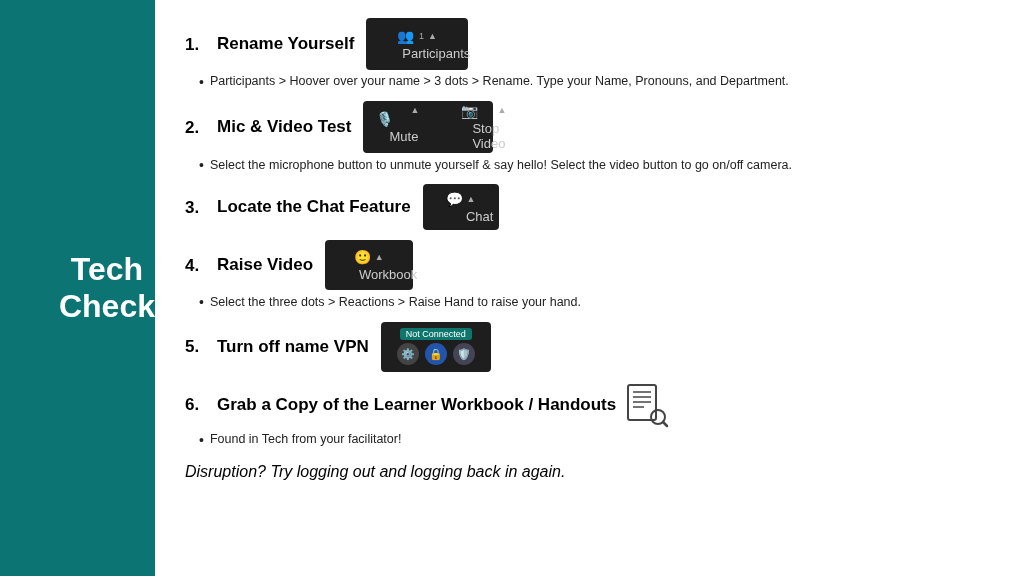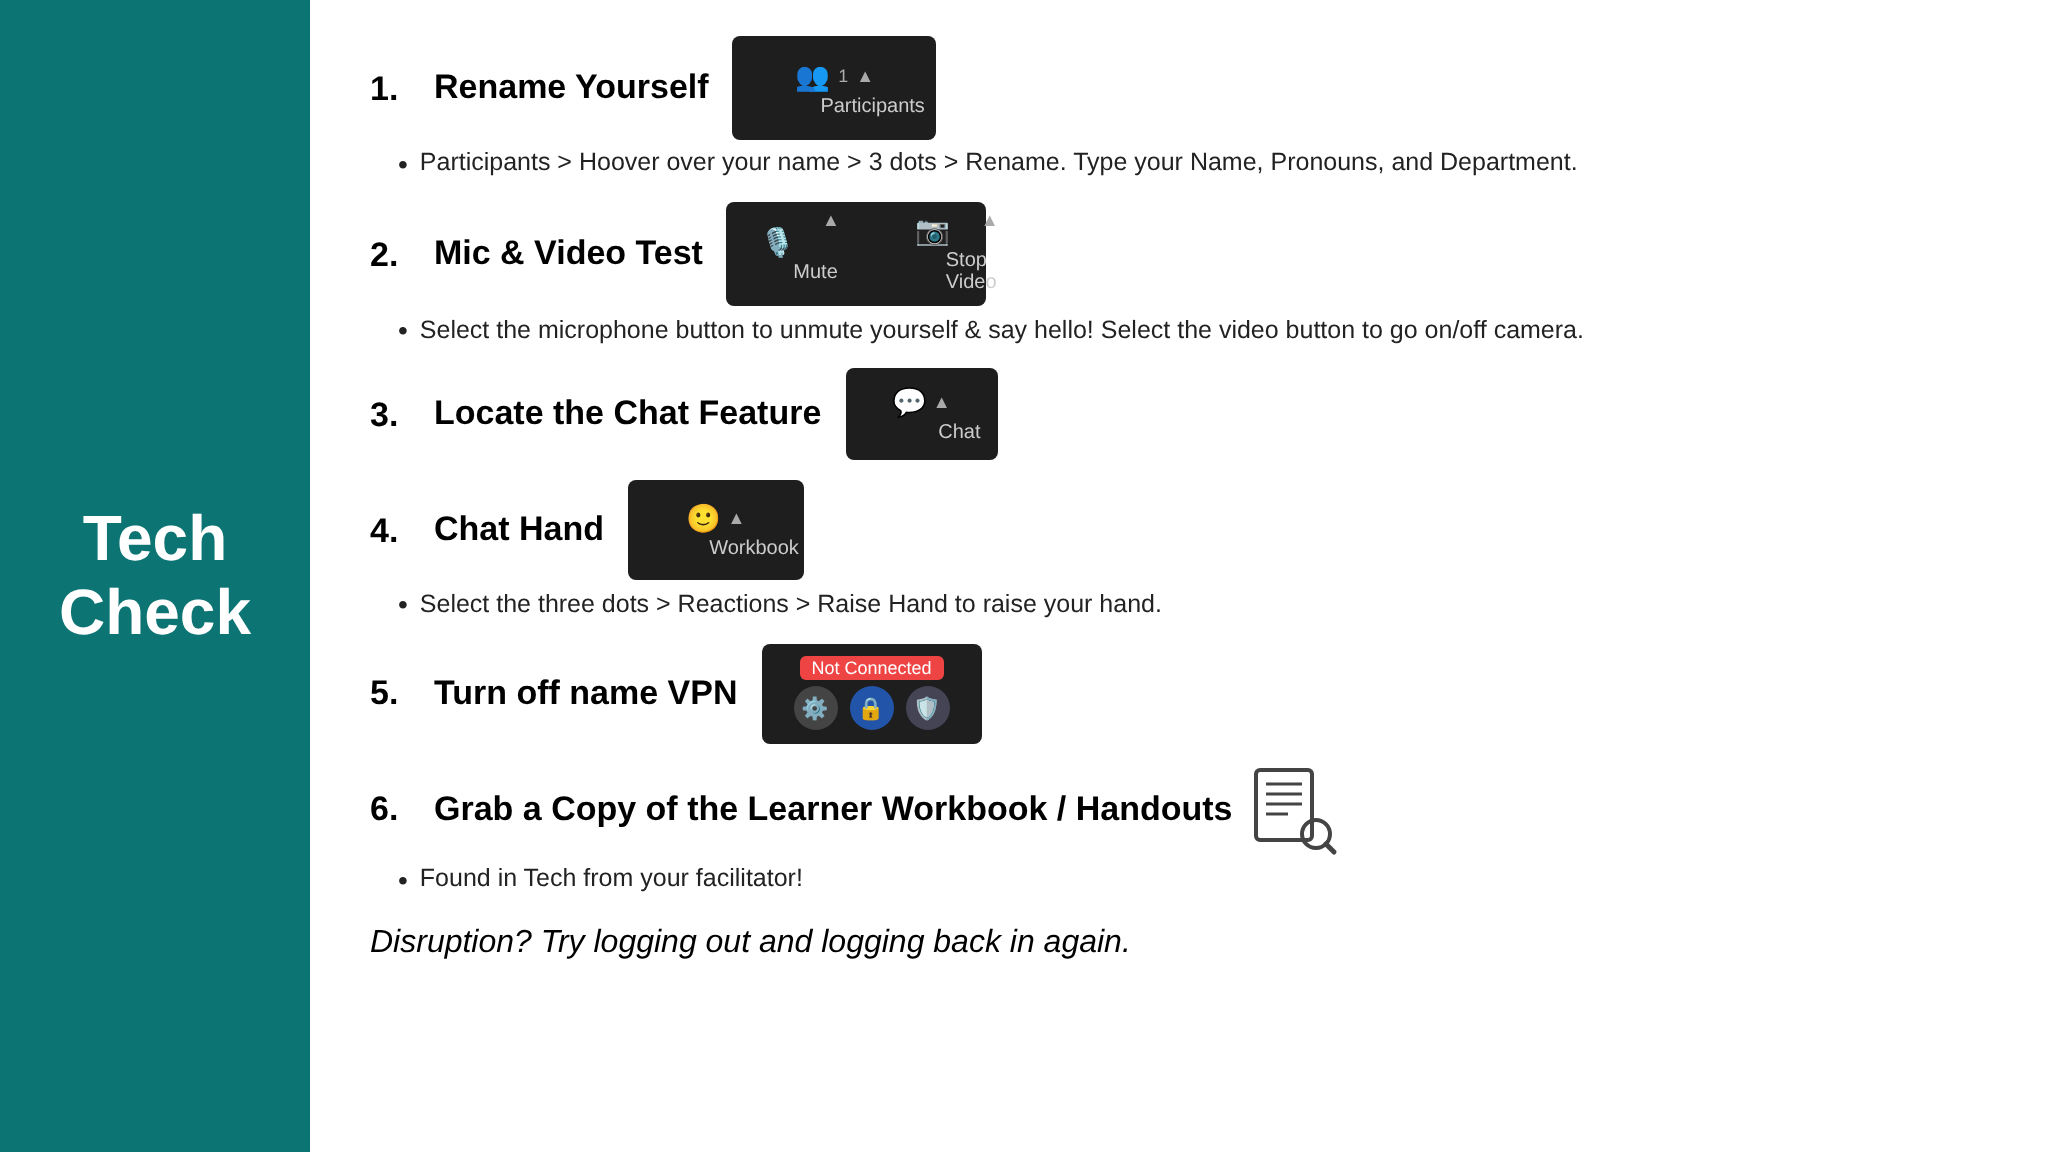--- a/index.html
+++ b/index.html
@@ -10,21 +10,21 @@
       height: 576px;
       overflow: hidden;
       background: #fff;
     }
 
     .sidebar {
       width: 155px;
       min-width: 155px;
       background: #0d7474;
       display: flex;
-      align-items: center;
+      align-items: flex-end;
       justify-content: center;
       flex-direction: column;
     }
 
     .sidebar-title {
       color: #fff;
       font-size: 32px;
       font-weight: 700;
       text-align: center;
       line-height: 1.15;
@@ -142,21 +142,21 @@
 
     .mock-vpn {
       width: 110px;
       height: 50px;
       flex-direction: column;
       gap: 1px;
       padding: 4px 6px;
     }
 
     .mock-label {
-      font-size: 10px;
+      font-size: 13px;
       color: #ccc;
       padding-left: 38px;
     }
 
     .mock-divider {
       width: 1px;
       height: 36px;
       background: #555;
       margin: 0 4px;
     }
@@ -175,21 +175,21 @@
 
     .mock-arrow {
       font-size: 9px;
       color: #aaa;
       position: absolute;
       top: 4px;
       right: 3px;
     }
 
     .mock-notconn {
-      background: #ef4444;
+      background: #0f766e;
       border-radius: 3px;
       padding: 1px 6px;
       font-size: 9px;
       color: #fff;
       margin-bottom: 2px;
     }
 
     .mock-vpn-icons {
       display: flex;
       gap: 6px;
@@ -307,21 +307,21 @@
         </div>
       </div>
     </div>
   </div>
 
   <div class="step">
     <div class="step-number-label">
       <div class="step-content">
         <div class="heading-row">
           <span class="step-num">4.</span>
-          <span class="step-heading">Chat Hand</span>
+          <span class="step-heading">Raise Video</span>
           <div class="step-image">
             <div class="ui-mock mock-reactions">
               <div style="display:flex;align-items:center;gap:3px;">
                 <span style="font-size:14px;">🙂</span>
                 <span style="font-size:9px;color:#aaa;">▲</span>
               </div>
               <span class="mock-label">Workbook</span>
             </div>
           </div>
         </div>

